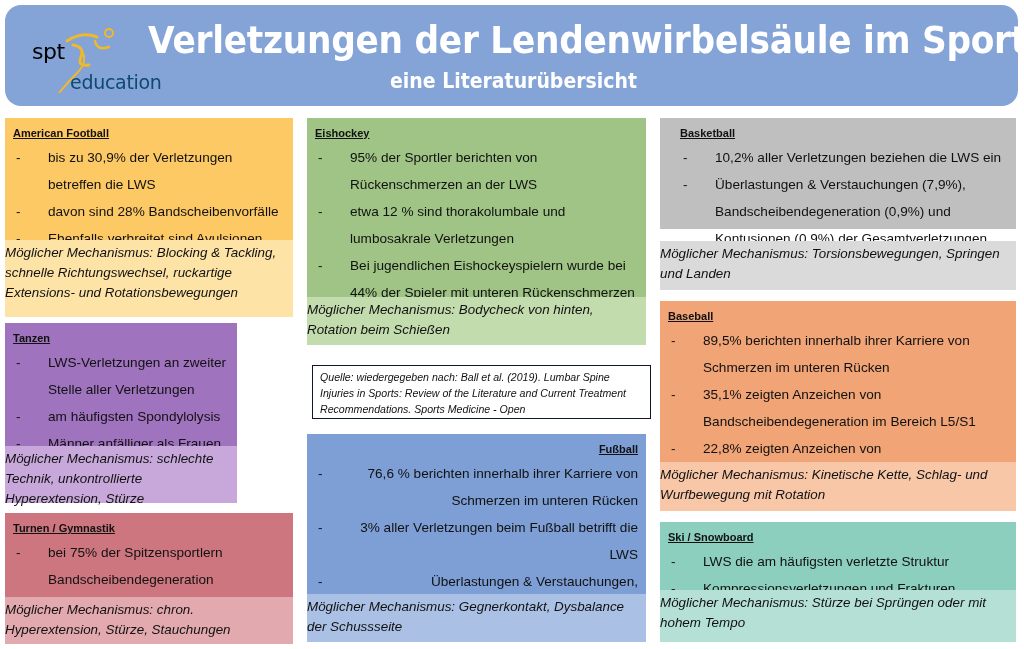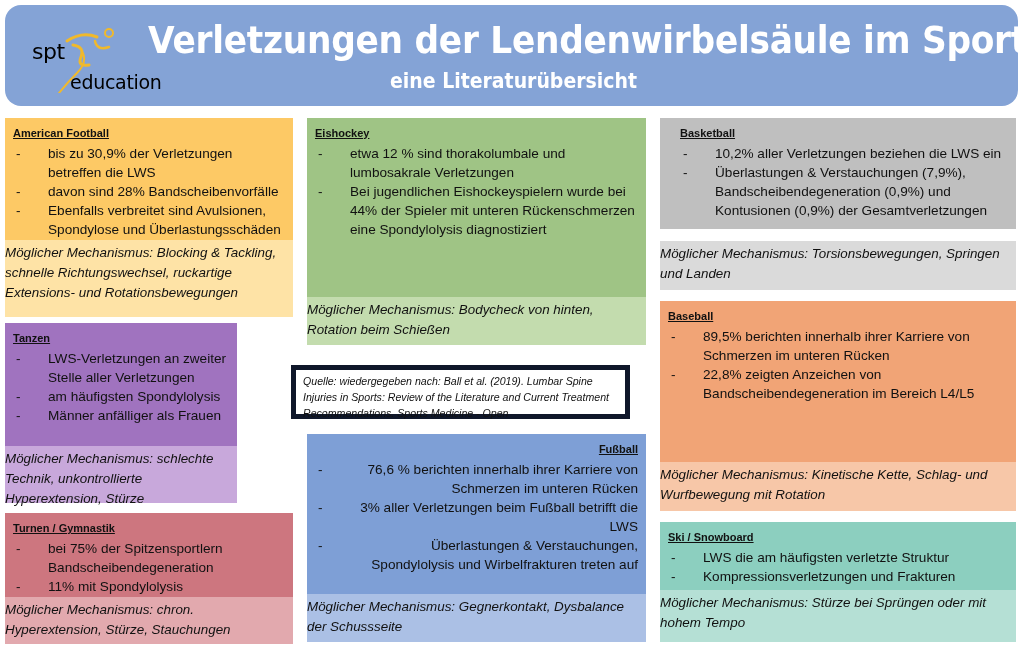--- a/index.html
+++ b/index.html
@@ -5,37 +5,37 @@
   * { box-sizing: border-box; margin: 0; padding: 0; }
   html, body { width: 1024px; height: 649px; background: #ffffff; overflow: hidden; }
   body { position: relative; font-family: "Liberation Sans", sans-serif; color: #111; }
 
   .header {
     position: absolute; left: 5px; top: 5px; width: 1013px; height: 101px;
     background: #84a3d6; border-radius: 16px;
   }
   .logo { position: absolute; left: 22px; top: 14px; width: 130px; height: 80px; }
   .logo-spt { position: absolute; left: 5px; top: 20px; font-size: 22px; color: #000000; font-family: "DejaVu Sans", sans-serif; letter-spacing: -0.5px; }
-  .logo-edu { position: absolute; left: 43px; top: 52px; font-size: 19px; color: #000000; font-family: "DejaVu Sans", sans-serif; letter-spacing: -0.3px; }
+  .logo-edu { position: absolute; left: 43px; top: 52px; font-size: 19px; color: #0c4a6e; font-family: "DejaVu Sans", sans-serif; letter-spacing: -0.3px; }
   .logo-runner { position: absolute; left: 20px; top: 4px; }
 
   .title { position: absolute; left: 143px; top: 14px; font-size: 37px; font-weight: bold; color: #ffffff; white-space: nowrap; letter-spacing: -0.3px; font-family: "DejaVu Sans", sans-serif; transform: scaleX(0.93); transform-origin: left top; }
   .subtitle { position: absolute; left: 385px; top: 64px; font-size: 21px; font-weight: bold; color: #ffffff; white-space: nowrap; font-family: "DejaVu Sans", sans-serif; transform: scaleX(0.9); transform-origin: left top; }
 
   .card { position: absolute; }
   .card .main { position: absolute; left: 0; top: 0; right: 0; padding: 5px 8px; }
   .card .mech { position: absolute; left: 0; right: 0; bottom: 0; padding: 3px 0; font-style: italic; font-size: 13.4px; line-height: 20px; }
   .card h2 { font-size: 11px; font-weight: bold; text-decoration: underline; line-height: 20px; margin-bottom: 1px; }
   .card ul { list-style: none; }
-  .card li { position: relative; padding-left: 35px; font-size: 13.6px; line-height: 19px; }
+  .card li { position: relative; padding-left: 35px; font-size: 13.6px; line-height: 27px; }
   .card li::before { content: "-"; position: absolute; left: 3px; top: 0; }
 
   .quelle {
-    position: absolute; left: 291px; top: 365px; width: 339px; height: 54px;
-    border: 5px solid #0f172a; background: #fff; padding: 3px 7px;
+    position: absolute; left: 312px; top: 365px; width: 339px; height: 54px;
+    border: 1px solid #0f172a; background: #fff; padding: 3px 7px;
     font-style: italic; font-size: 10.6px; line-height: 16px; color: #111;
   }
 </style>
 </head>
 <body>
 
 <div class="header">
   <div class="logo">
     <span class="logo-spt">spt</span>
     <svg class="logo-runner" width="80" height="70" viewBox="0 0 80 70">
@@ -83,20 +83,21 @@
       <li>11% mit Spondylolysis</li>
     </ul>
   </div>
   <div class="mech" style="top:84px; background:#e2a9ae;">Möglicher Mechanismus: chron. Hyperextension, Stürze, Stauchungen</div>
 </div>
 
 <div class="card" style="left:307px; top:118px; width:339px; height:227px;">
   <div class="main" style="height:179px; background:#9fc485;">
     <h2>Eishockey</h2>
     <ul>
+      <li>95% der Sportler berichten von Rückenschmerzen an der LWS</li>
       <li>etwa 12 % sind thorakolumbale und lumbosakrale Verletzungen</li>
       <li>Bei jugendlichen Eishockeyspielern wurde bei 44% der Spieler mit unteren Rückenschmerzen eine Spondylolysis diagnostiziert</li>
     </ul>
   </div>
   <div class="mech" style="top:179px; background:#c3dcae;">Möglicher Mechanismus: Bodycheck von hinten, Rotation beim Schießen</div>
 </div>
 
 <div class="quelle">Quelle: wiedergegeben nach: Ball et al. (2019). Lumbar Spine Injuries in Sports: Review of the Literature and Current Treatment Recommendations. Sports Medicine - Open</div>
 
 <div class="card" style="left:307px; top:434px; width:339px; height:208px;">
@@ -120,20 +121,21 @@
     </ul>
   </div>
   <div class="mech" style="top:123px; background:#dadada;">Möglicher Mechanismus: Torsionsbewegungen, Springen und Landen</div>
 </div>
 
 <div class="card" style="left:660px; top:301px; width:356px; height:210px;">
   <div class="main" style="height:161px; background:#f1a476;">
     <h2>Baseball</h2>
     <ul>
       <li>89,5% berichten innerhalb ihrer Karriere von Schmerzen im unteren Rücken</li>
+      <li>35,1% zeigten Anzeichen von Bandscheibendegeneration im Bereich L5/S1</li>
       <li>22,8% zeigten Anzeichen von Bandscheibendegeneration im Bereich L4/L5</li>
     </ul>
   </div>
   <div class="mech" style="top:161px; background:#f7c7a8;">Möglicher Mechanismus: Kinetische Kette, Schlag- und Wurfbewegung mit Rotation</div>
 </div>
 
 <div class="card" style="left:660px; top:522px; width:356px; height:120px;">
   <div class="main" style="height:68px; background:#8ccfbf;">
     <h2>Ski / Snowboard</h2>
     <ul>

